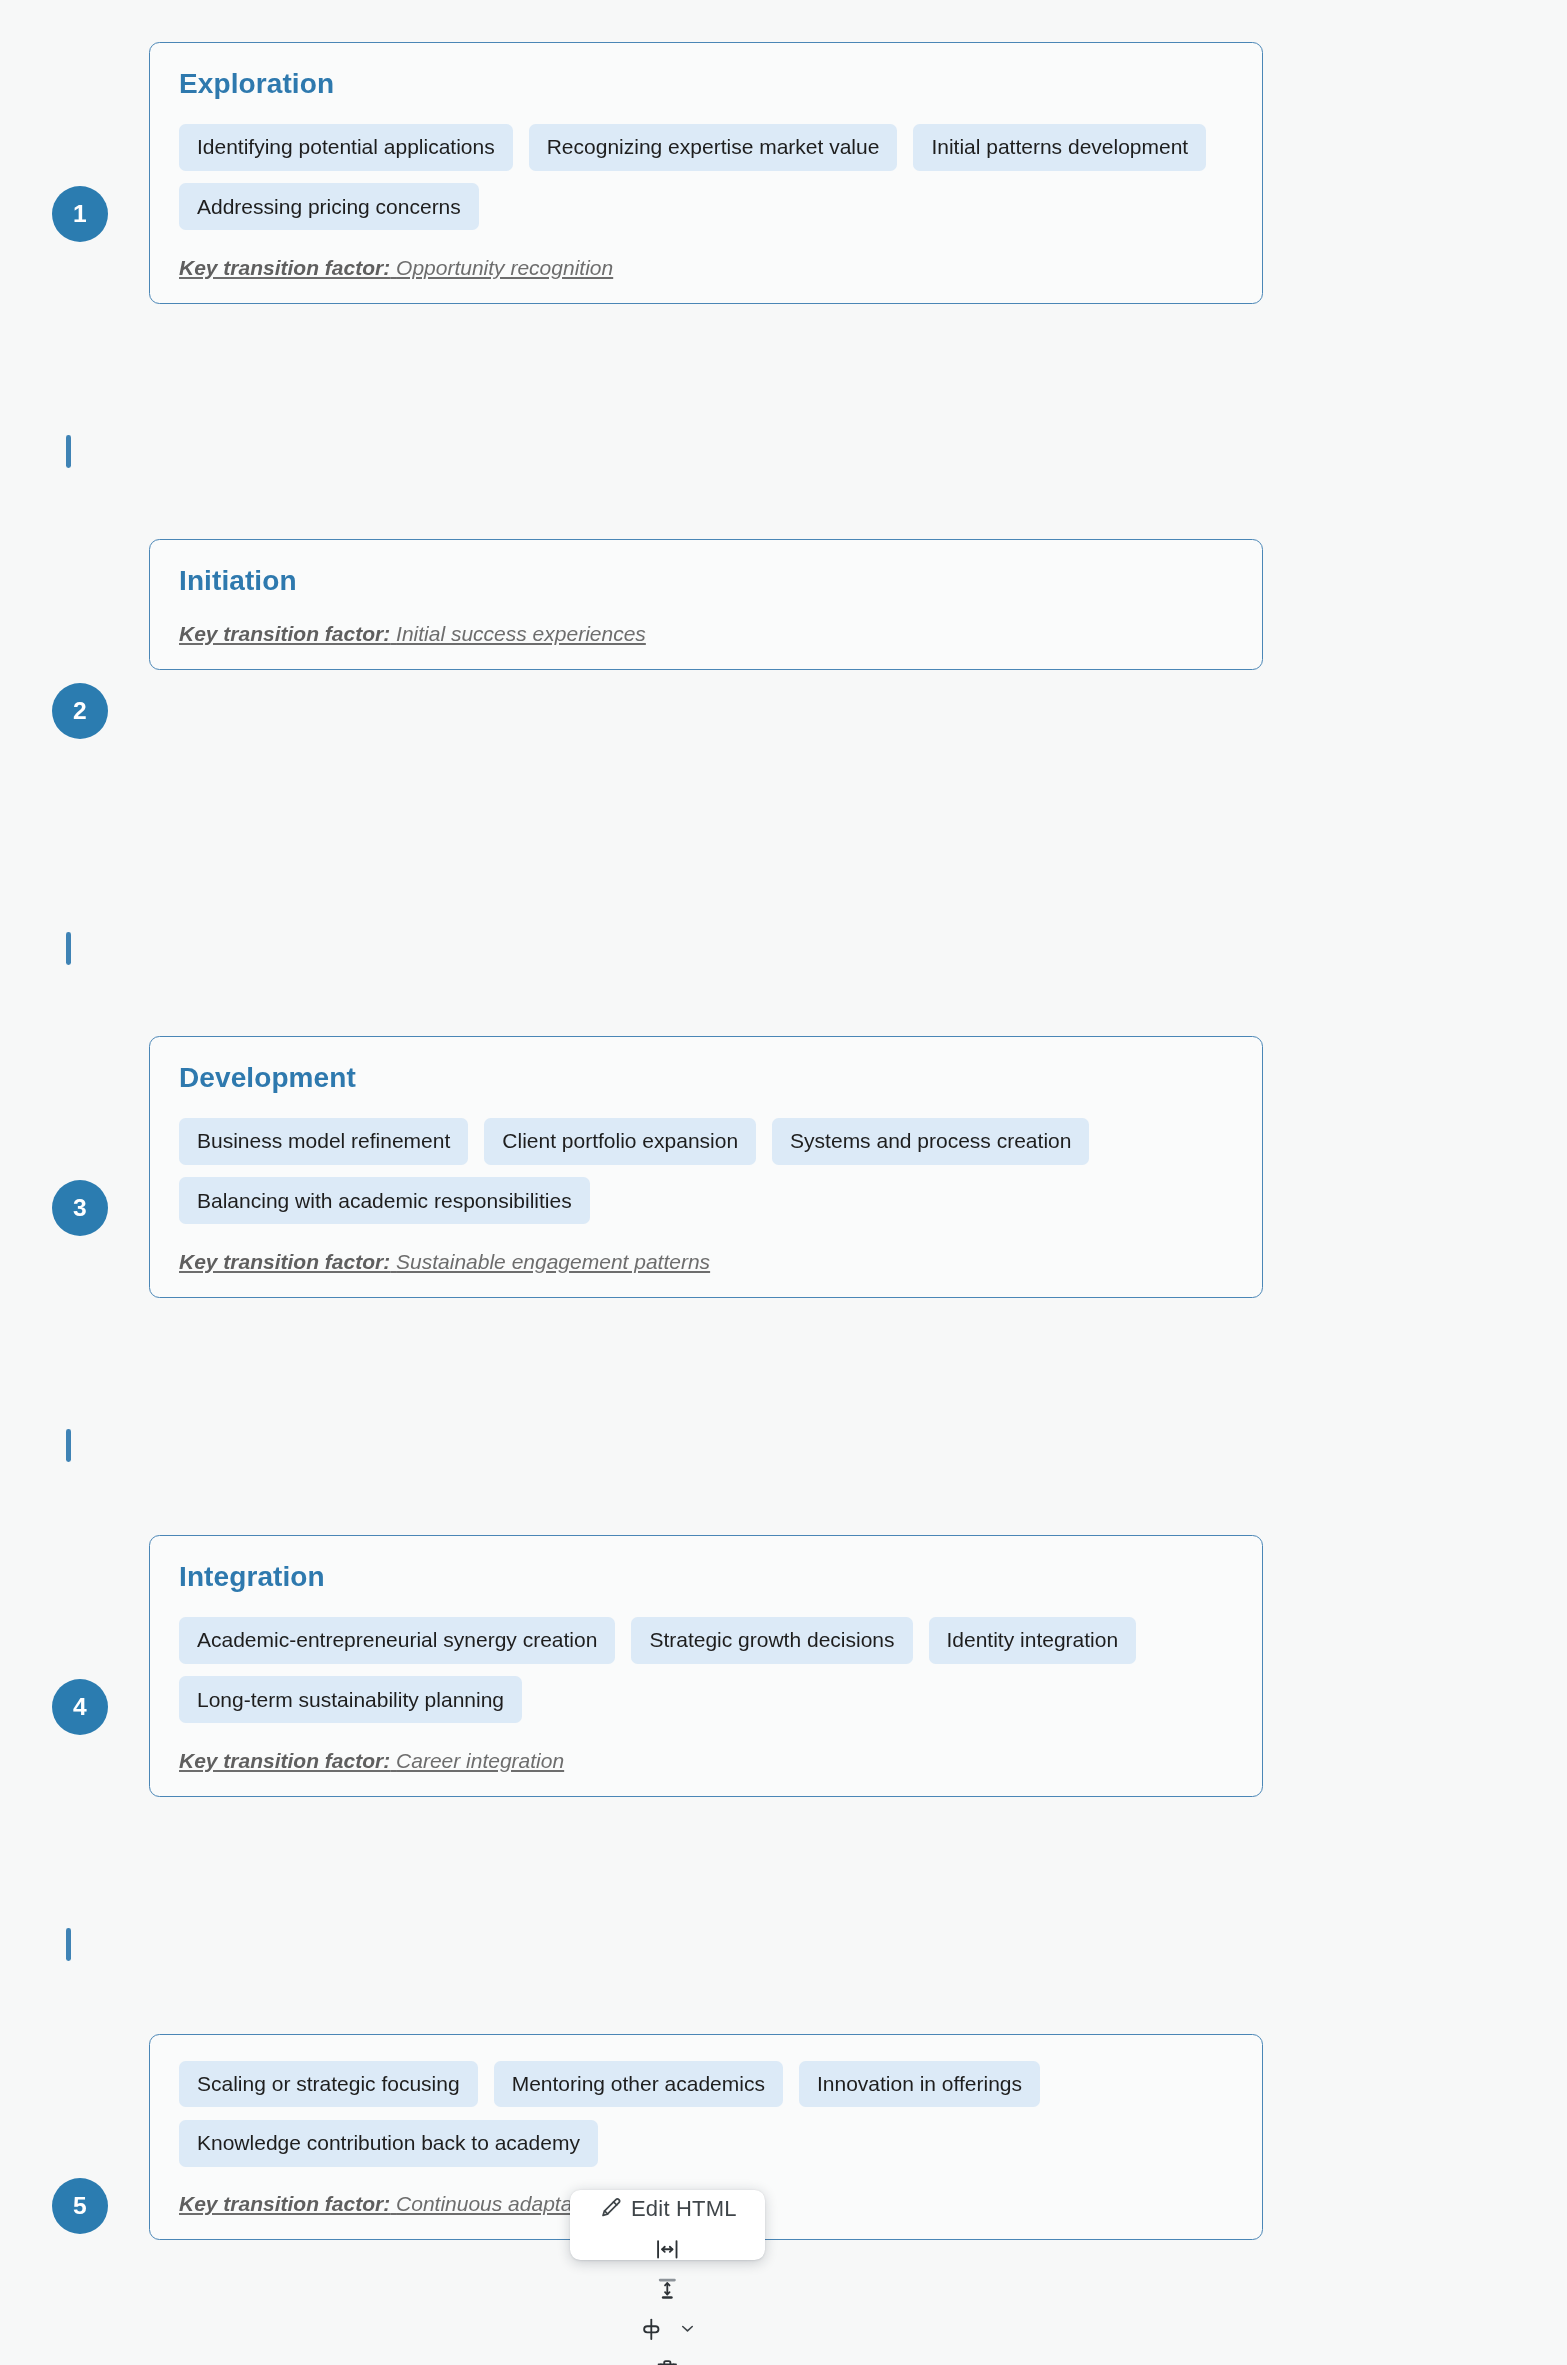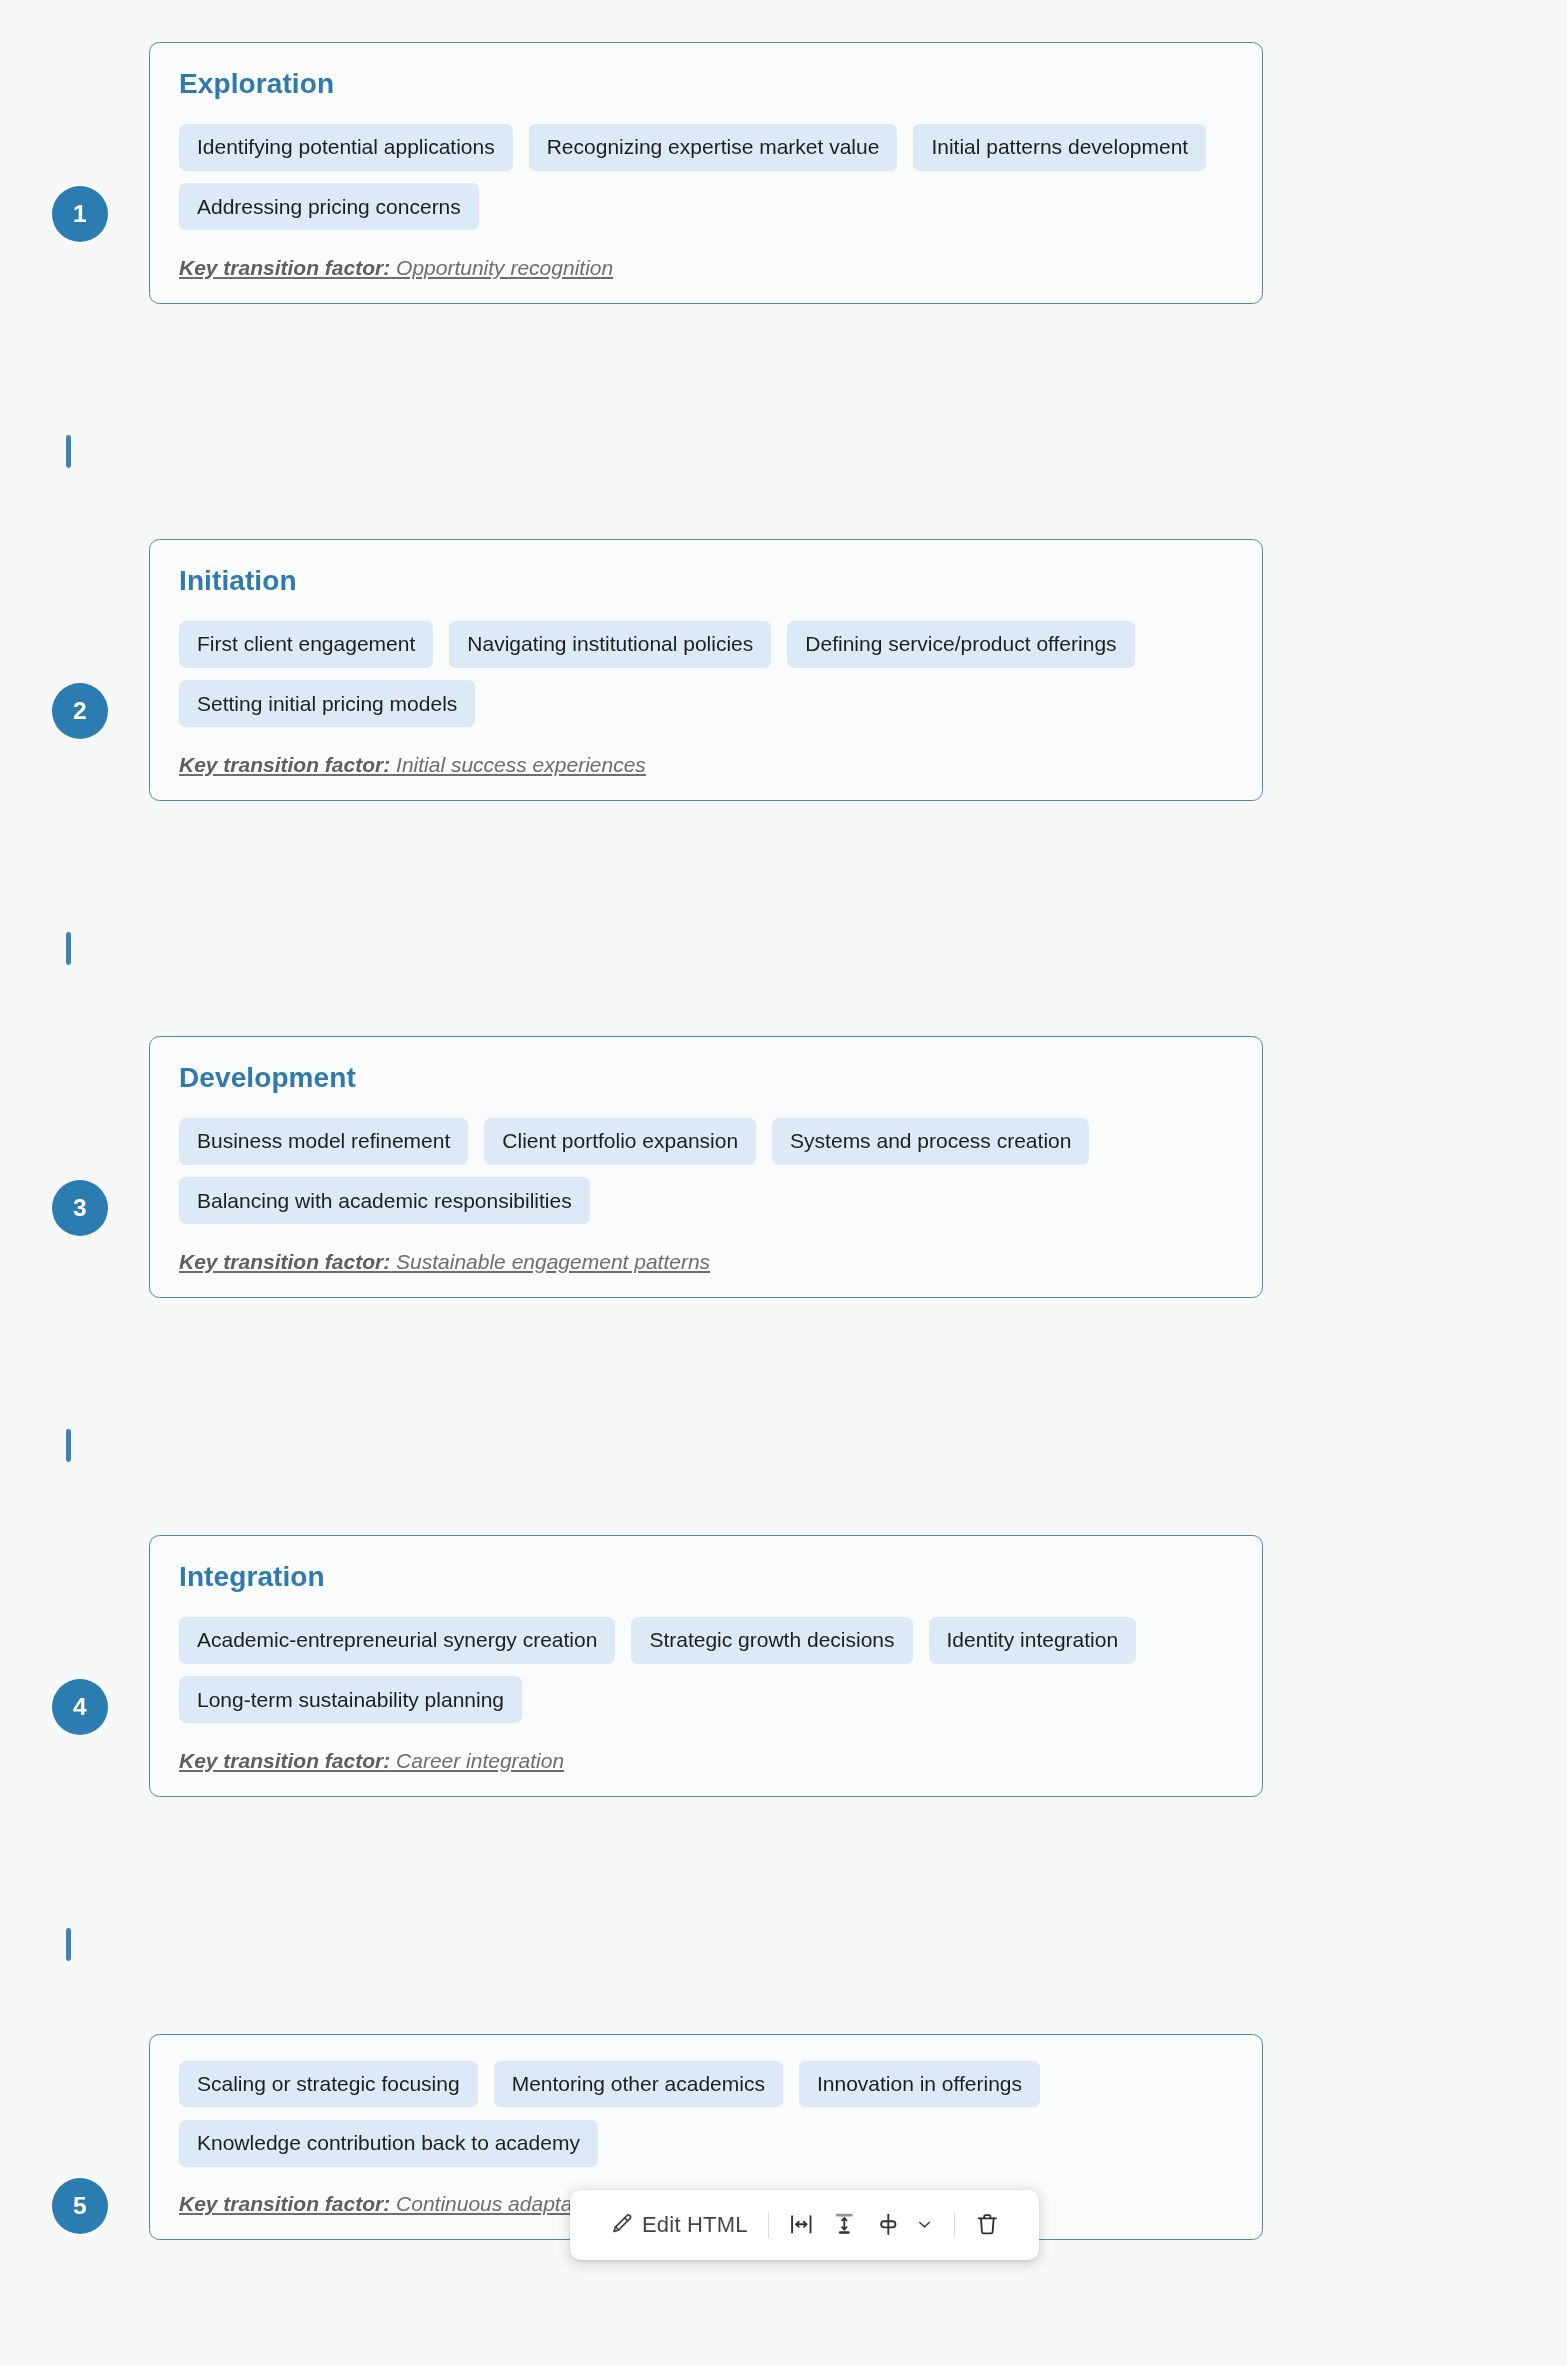--- a/index.html
+++ b/index.html
@@ -118,23 +118,24 @@
   #edit-toolbar {
     position: absolute;
     left: 570px;
     top: 2190px;
     height: 70px;
     background: #ffffff;
     border-radius: 10.4px;
     box-shadow: 0 2.8px 12.3px rgba(20,30,45,0.20), 0 0.5px 1.9px rgba(20,30,45,0.10);
     display: flex;
     align-items: center;
-    padding: 0 31px;
+    padding: 0 20px;
     gap: 1.9px;
     z-index: 50;
+    flex-direction: column;
   }
 
   .tb-btn {
     display: flex;
     align-items: center;
     gap: 8.5px;
     padding: 5.7px 8.5px;
     border-radius: 5.7px;
     color: #3f4549;
     cursor: default;
@@ -183,26 +184,20 @@
     </div>
   </div>
 
   <div class="stage-row" style="top:539px;">
     <div class="marker-wrap" style="top:144px;">
       <div class="step-circle">2</div>
     </div>
     <div class="connector" style="top:393px; height:33px;"></div>
     <div class="stage-card" style="top:0;">
       <div class="stage-title">Initiation</div>
-      <div class="chips">
-        <span class="chip">First client engagement</span>
-        <span class="chip">Navigating institutional policies</span>
-        <span class="chip" style="flex-basis:100%;max-width:max-content;">Defining service/product offerings</span>
-        <span class="chip">Setting initial pricing models</span>
-      </div>
       <div class="transition">
         <span class="tlabel">Key transition factor:</span>
         <span>Initial success experiences</span>
       </div>
     </div>
   </div>
 
   <div class="stage-row" style="top:1036px;">
     <div class="marker-wrap" style="top:144px;">
       <div class="step-circle">3</div>

